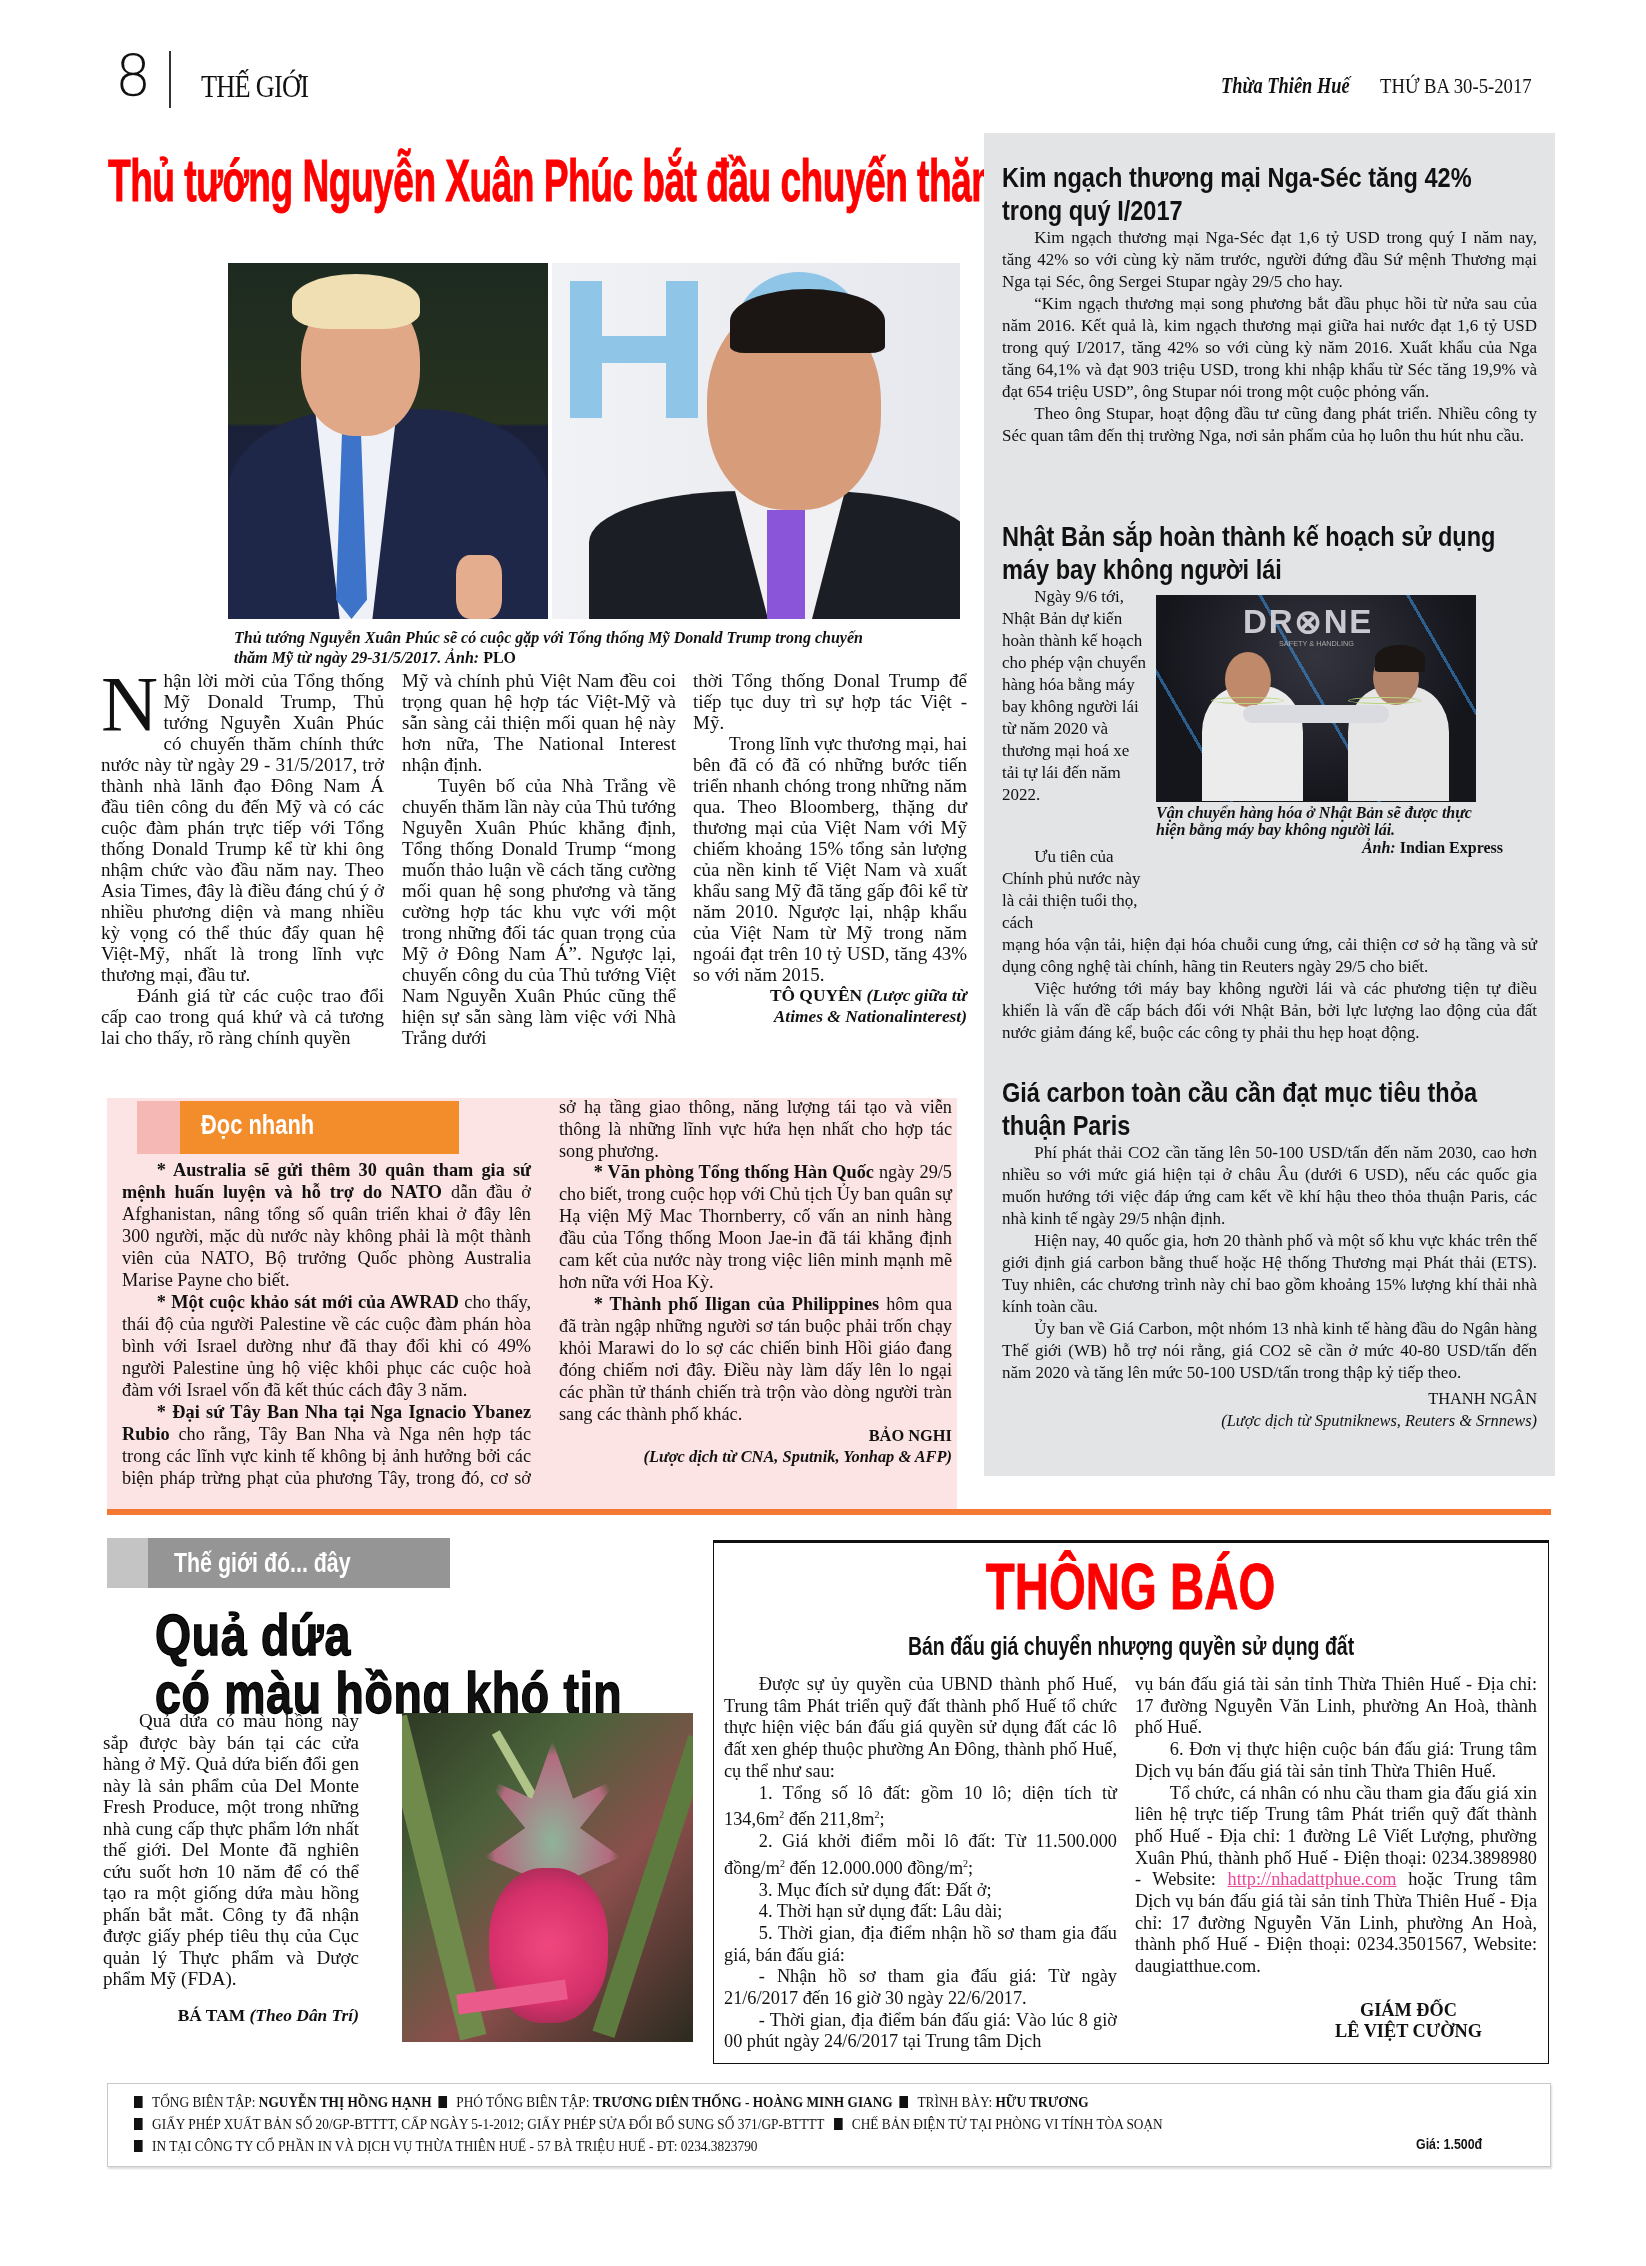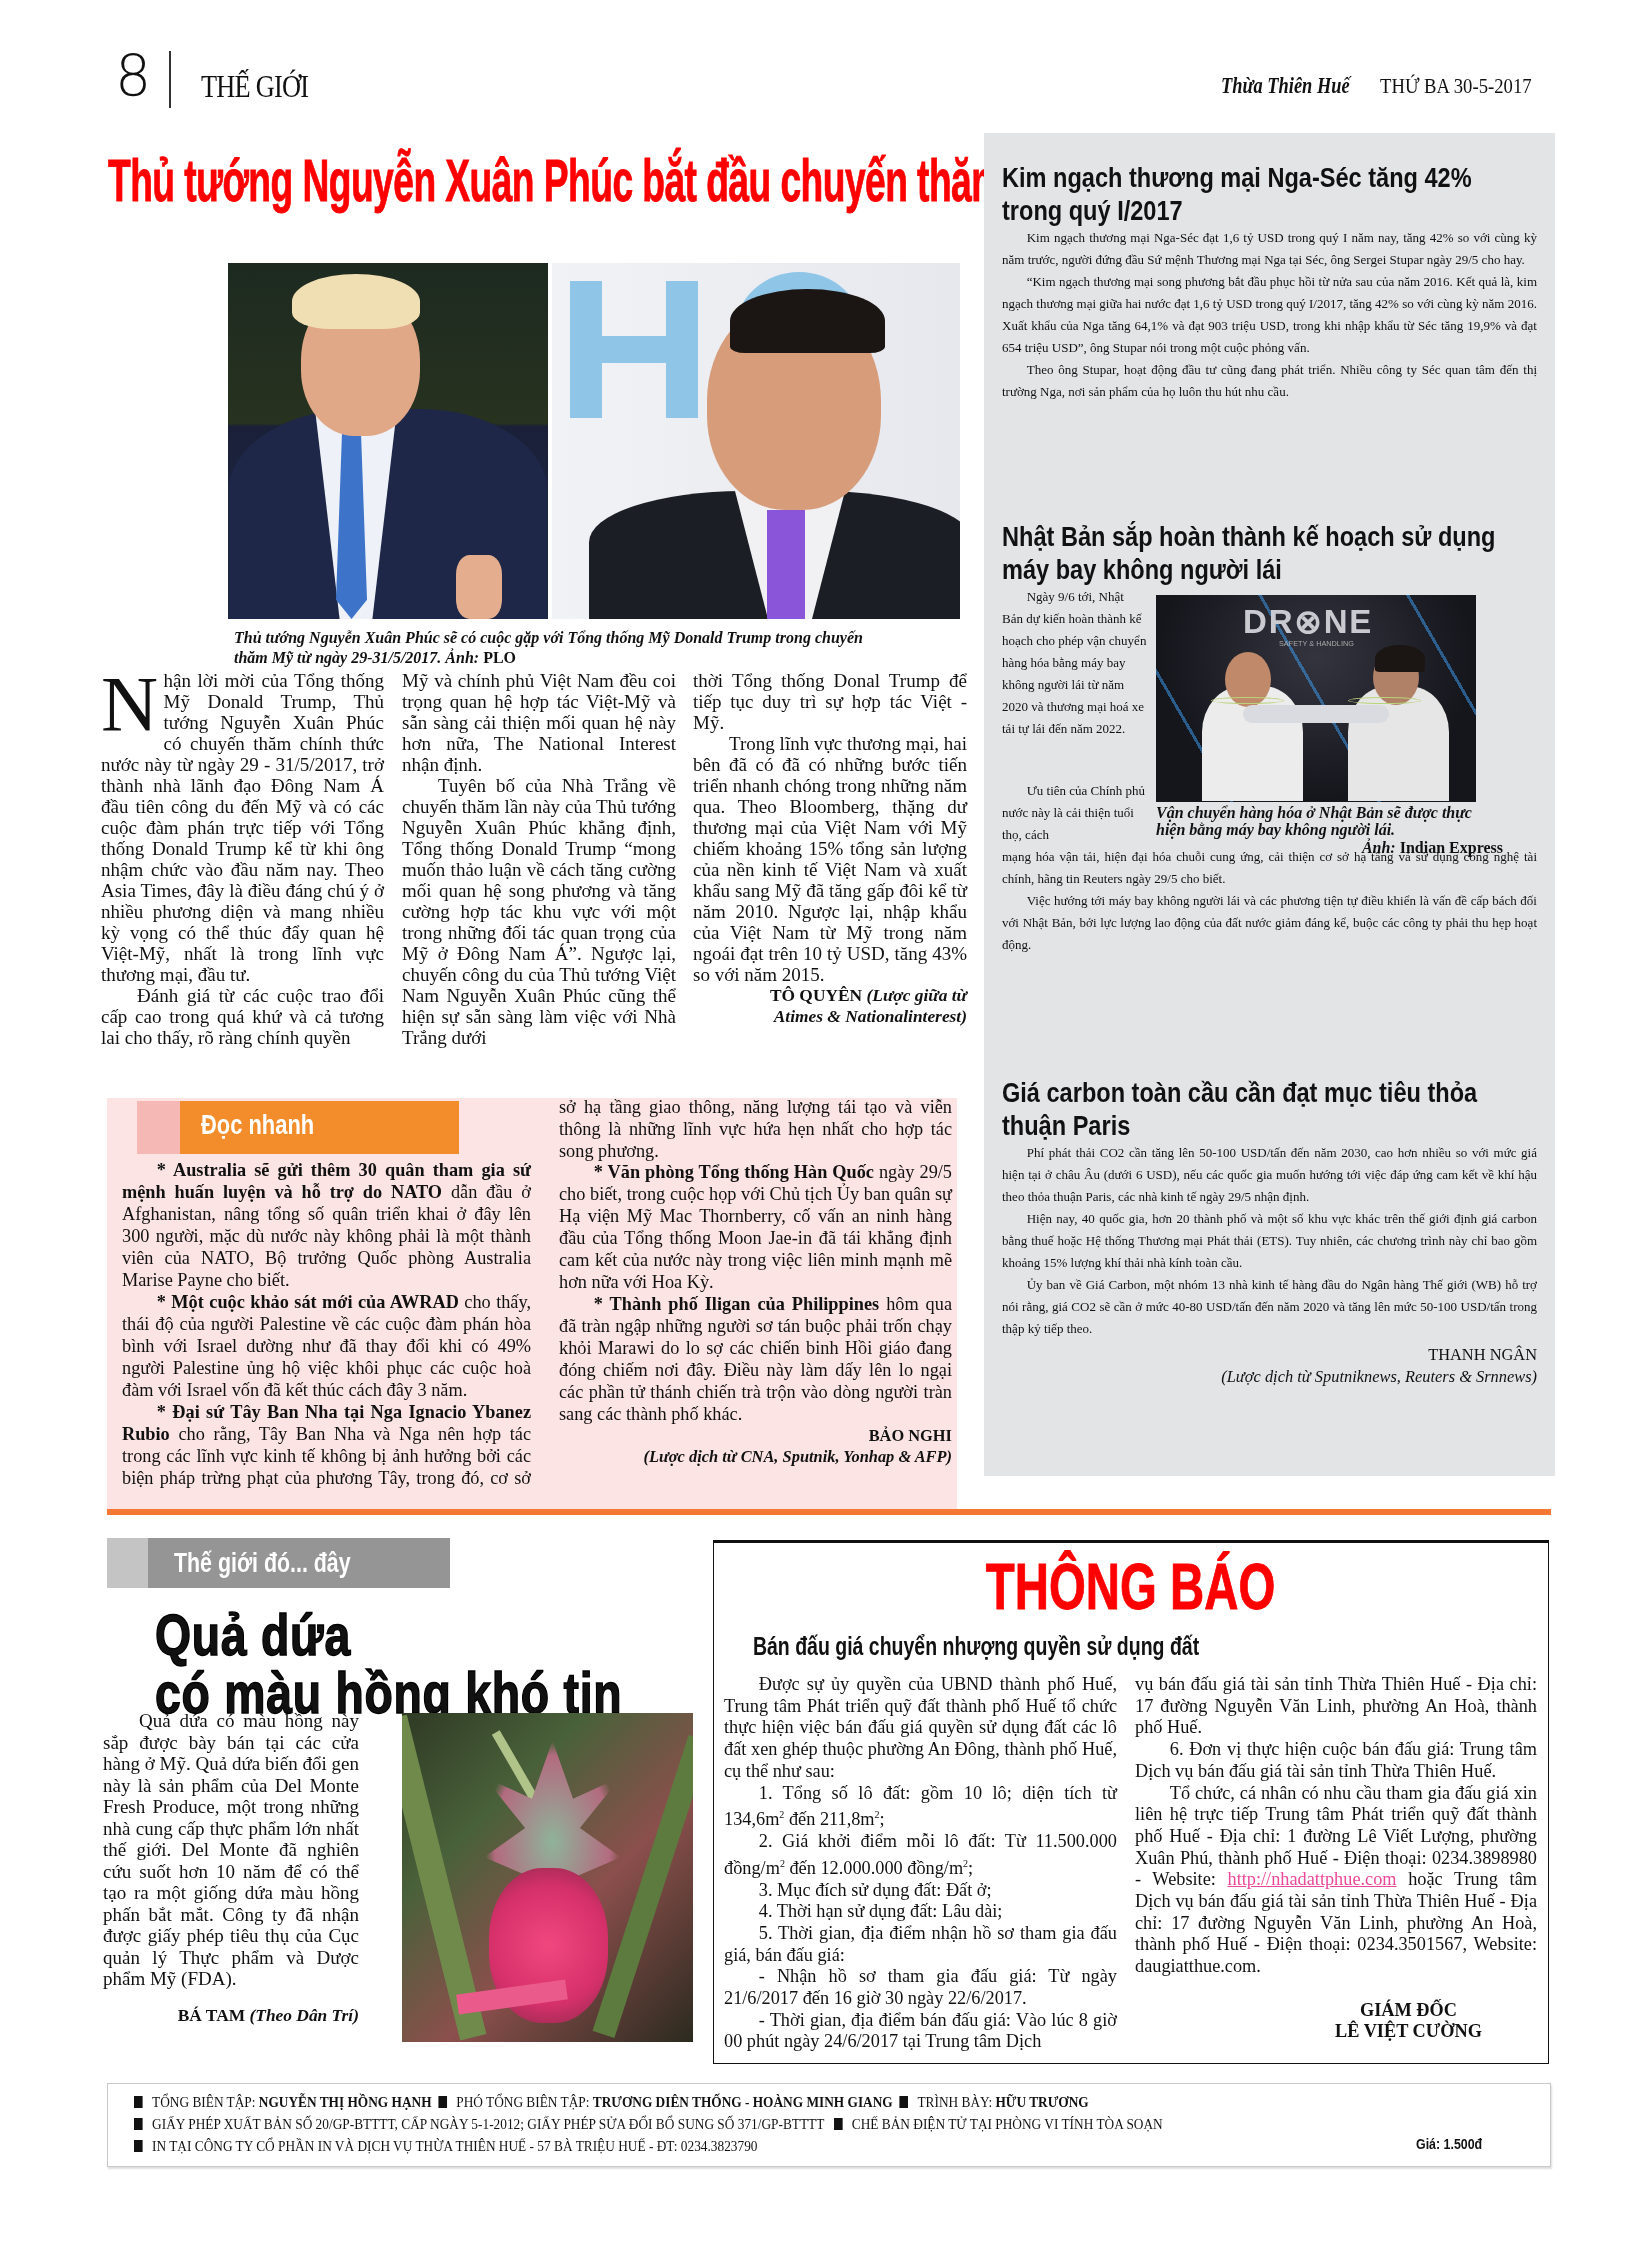--- a/index.html
+++ b/index.html
@@ -36,21 +36,21 @@
   .c1 { left: 101px; top: 670px; width: 283px; }
   .c2 { left: 402px; top: 670px; width: 274px; }
   .c3 { left: 693px; top: 670px; width: 274px; }
   .dropcap { float: left; font-size: 79px; line-height: 60px; margin: 3.7px 5.5px 0 0; font-family: "Liberation Serif", serif; }
   .byline-r { text-align: right; font-weight: bold; }
   .byline-r i { font-weight: bold; }
 
   
   .sidebar { left: 984px; top: 133px; width: 571px; height: 1343px; background: #e3e4e6; }
   .sb-h { font-family: "Liberation Sans", sans-serif; font-weight: bold; font-size: 27.4px; line-height: 33px; color: #111; transform: scaleX(0.86); transform-origin: left; width: 612px; }
-  .sb-text { font-size: 13px; line-height: 22px; }
+  .sb-text { font-size: 17px; line-height: 22px; }
   .drone-photo { left: 1156px; top: 595px; width: 320px; height: 207px; background: radial-gradient(ellipse at 50% 30%, #33343e 0%, #15161c 70%); overflow: hidden; }
 
   
   .docnhanh { left: 107px; top: 1098px; width: 850px; height: 411px; background: #fde4e4; }
   .dn-tag-pink { left: 137px; top: 1101px; width: 46px; height: 53px; background: #f6b8b5; }
   .dn-tag { left: 180px; top: 1101px; width: 279px; height: 53px; background: #f38d2c; }
   .dn-tag-label { left: 201px; top: 1109px; color: #fff; font-family: "Liberation Sans", sans-serif; font-weight: bold; font-size: 27.4px; transform: scaleX(0.8); transform-origin: left; }
   .dn-text { font-size: 18.3px; line-height: 22px; }
 
   
@@ -61,21 +61,21 @@
   .tg-tag { left: 148px; top: 1538px; width: 302px; height: 50px; background: #959595; }
   .tg-tag-label { left: 174px; top: 1547px; color: #fff; font-family: "Liberation Sans", sans-serif; font-weight: bold; font-size: 27.4px; transform: scaleX(0.78); transform-origin: left; }
   .qd-title { left: 155px; top: 1606px; font-family: "Liberation Sans", sans-serif; font-weight: bold; font-size: 58px; line-height: 58px; white-space: nowrap; transform: scaleX(0.8); transform-origin: left; -webkit-text-stroke: 1.4px #000; letter-spacing: 0.9px; }
   .qd-text { left: 103px; top: 1710px; width: 256px; font-size: 19px; line-height: 21.5px; }
   .pine-photo { left: 338px; top: 1713px; width: 356px; height: 329px; background: linear-gradient(135deg,#2f3a24 0%,#49613a 30%,#8b4f4c 60%,#2b2a1f 100%); overflow: hidden; }
 
   
   .tb-box { left: 713px; top: 1540px; width: 836px; height: 524px; border: 1.8px solid #111; border-top: 3.7px solid #111; background: #fff; }
   .tb-title { left: 713px; top: 1553px; width: 836px; text-align: center; color: #ff0000; font-family: "Liberation Sans", sans-serif; font-weight: bold; font-size: 64px; line-height: 69px; }
   .tb-title span { display: inline-block; transform: scaleX(0.74); -webkit-text-stroke: 0.9px #ff0000; }
-  .tb-sub { left: 690px; top: 1632px; width: 836px; text-align: left; font-family: "Liberation Sans", sans-serif; font-weight: bold; font-size: 25px; }
+  .tb-sub { left: 713px; top: 1632px; width: 836px; text-align: center; font-family: "Liberation Sans", sans-serif; font-weight: bold; font-size: 25px; }
   .tb-sub span { display: inline-block; transform: scaleX(0.78); }
   .tb-text { font-size: 18.3px; line-height: 21.7px; }
   .tb-c1 { left: 724px; top: 1674px; width: 393px; }
   .tb-c2 { left: 1135px; top: 1674px; width: 402px; }
   .tb-link { color: #ec4899; text-decoration: underline; }
   .sign { text-align: center; font-weight: bold; font-size: 18.3px; line-height: 21px; }
 
   
   .footer { left: 107px; top: 2083px; width: 1444px; height: 84px; border: 0.9px solid #c9c9c9; box-shadow: 0.9px 1.8px 1.8px #ddd; }
   .f-line { font-size: 15.5px; line-height: 22px; white-space: nowrap; transform: scaleX(0.86); transform-origin: left; }

